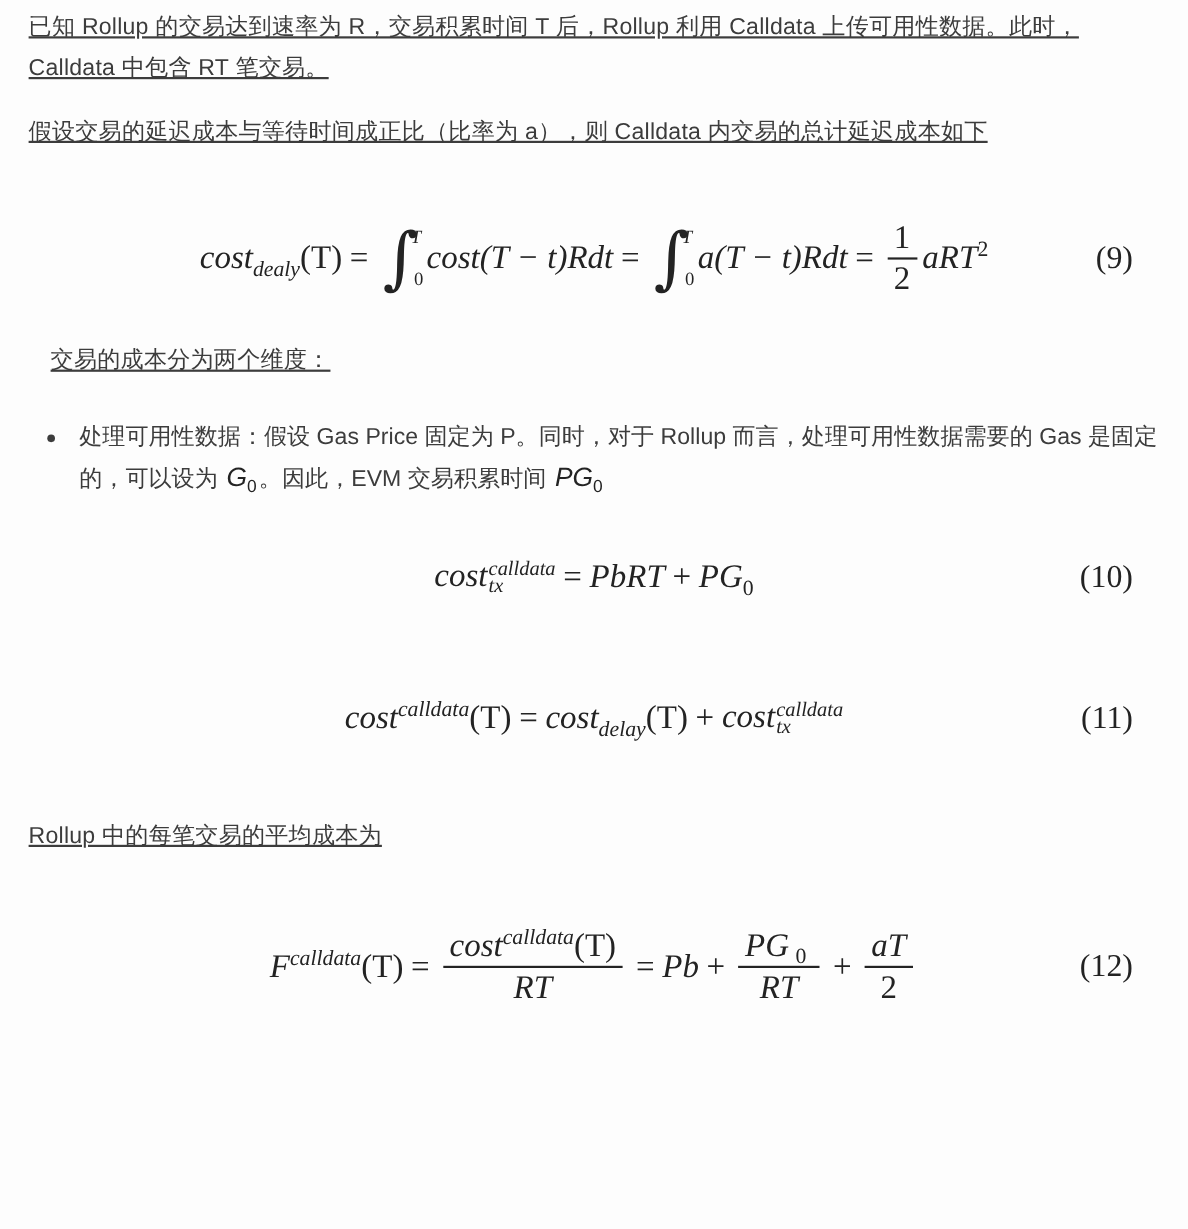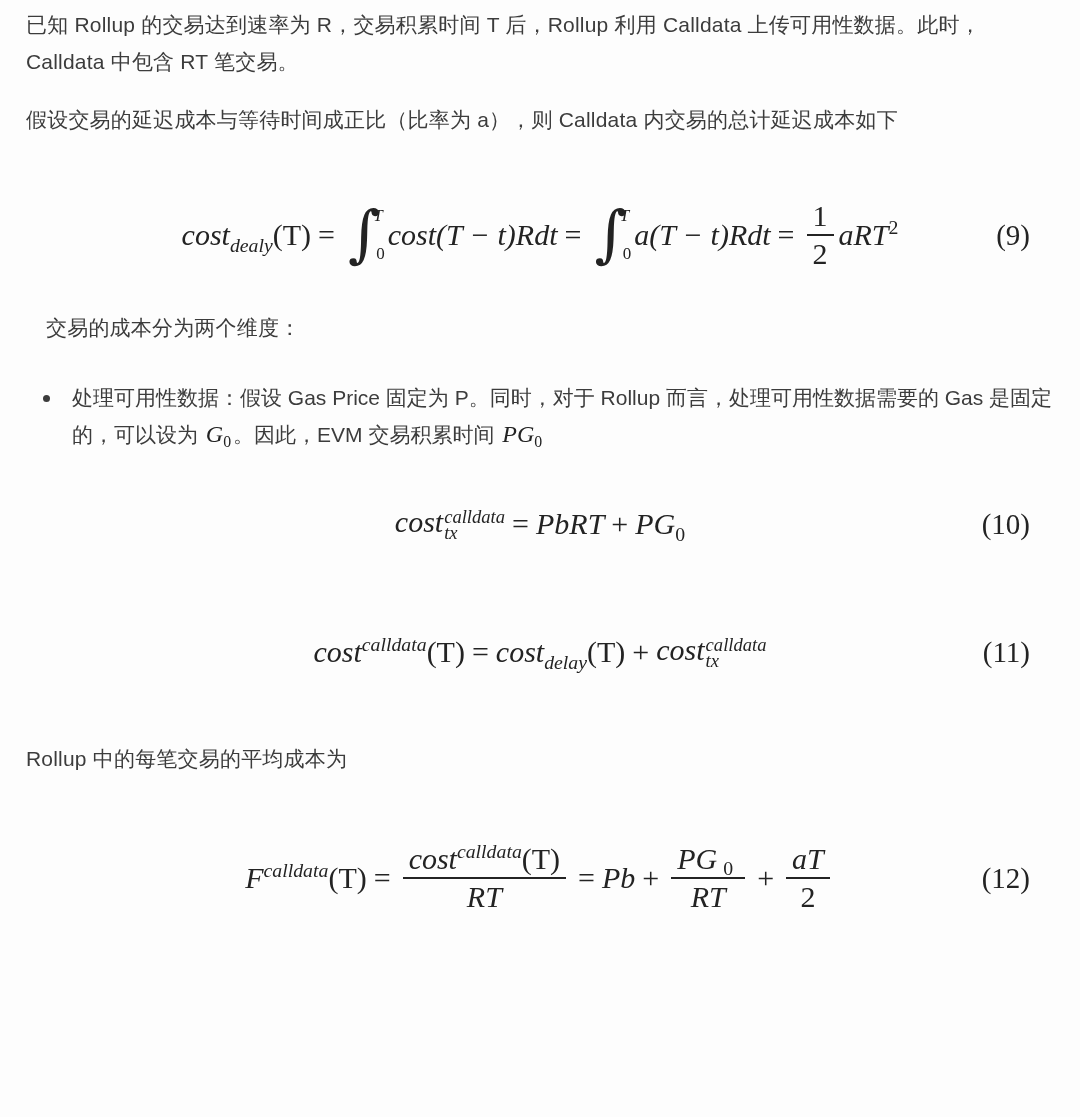--- a/index.html
+++ b/index.html
@@ -19,20 +19,21 @@
     padding: 0 26px;
   }
 
   
   .para {
     font-size: 21px;
     line-height: 37px;
     color: #3c3c3c;
     letter-spacing: .2px;
     text-align: left;
+    text-decoration: underline;
   }
   .para.p1 { margin-top: 6px; }
   .para.p2 { margin-top: 18px; }
   .para.p3 { margin-top: 0; margin-left: 20px; }
 
   
   ul.blist {
     list-style: none;
     margin: 0;
     padding: 0;
@@ -70,21 +71,21 @@
     position: relative;
     line-height: 0;
   }
   .sub { top: .34em; }
   .sup { top: -.56em; }
   .sup.num { font-style: normal; }
   .sub.num { font-style: normal; }
 
   
   .inlmath {
-    font-family: Liberation Serif, serif;
+    font-family: Liberation Sans, sans-serif;
     font-style: italic;
     font-size: 24px;
     color: #232323;
     padding: 0 2px;
   }
 
   
   .eqrow {
     position: relative;
     display: flex;

